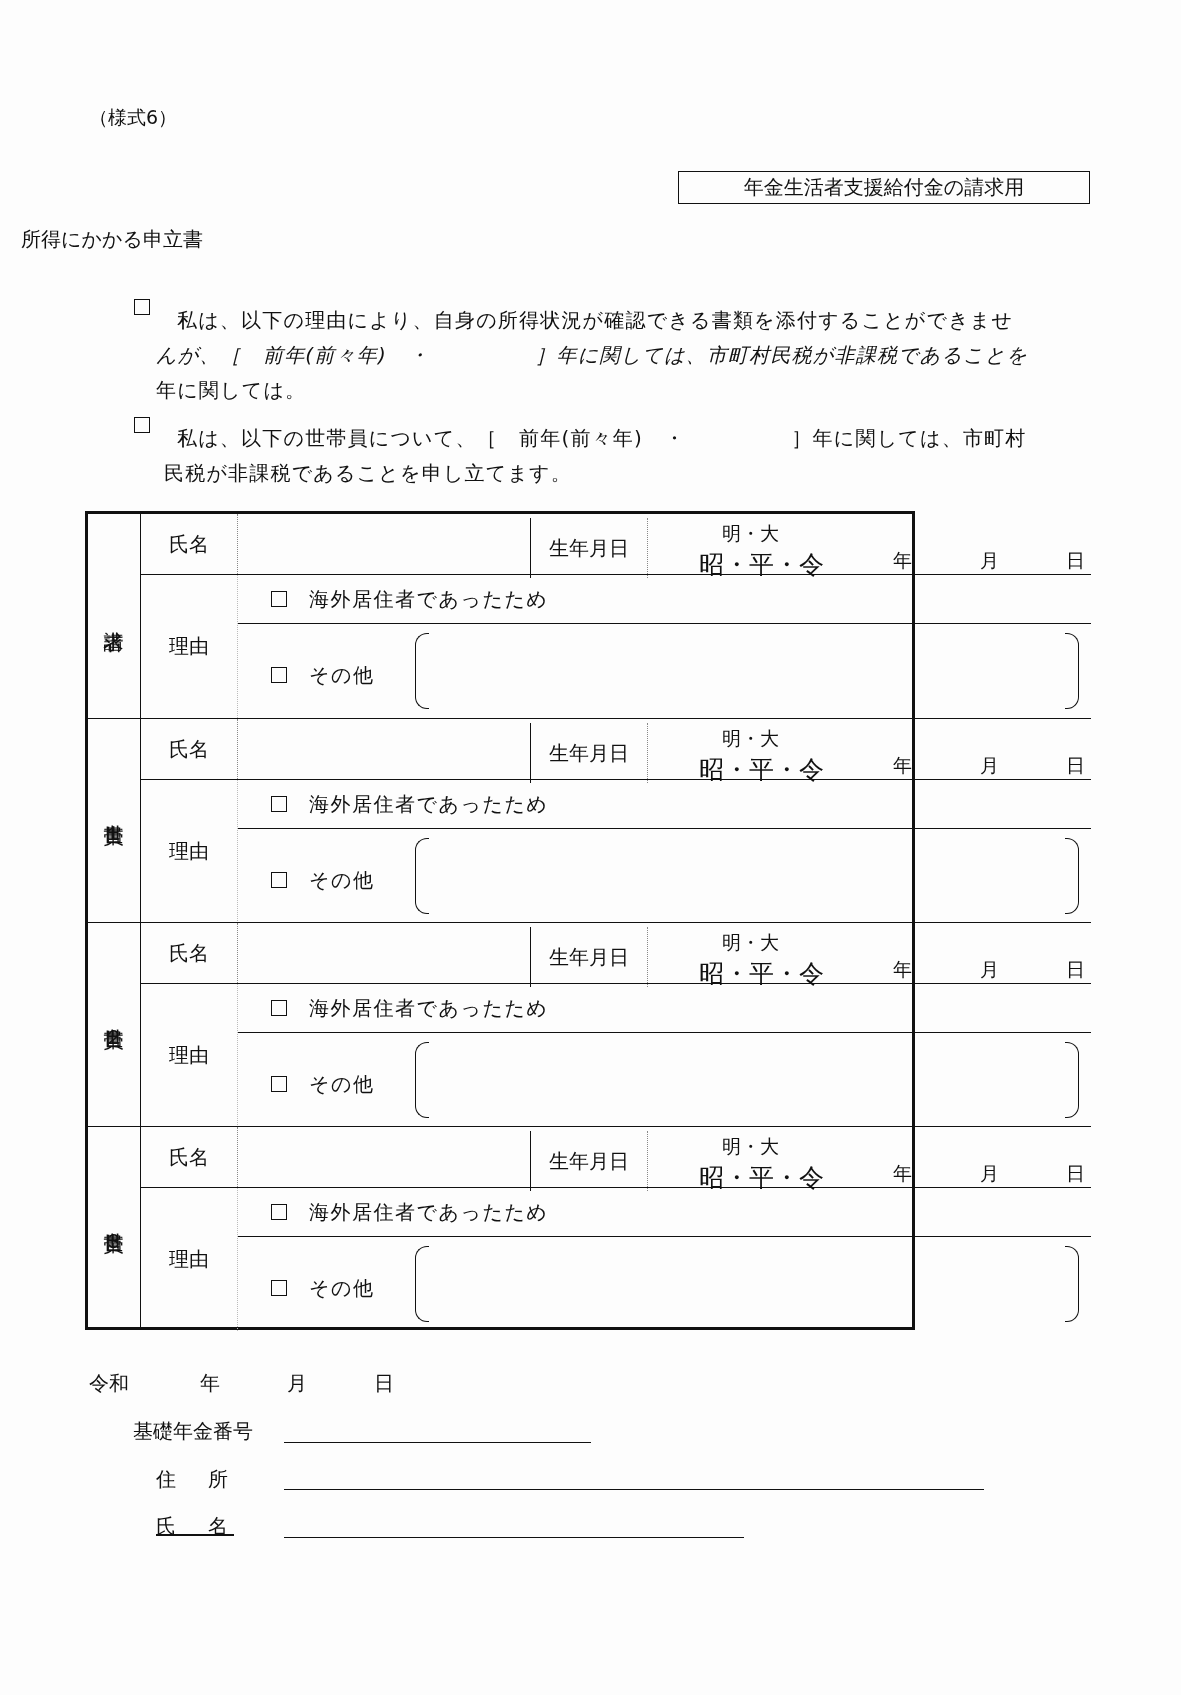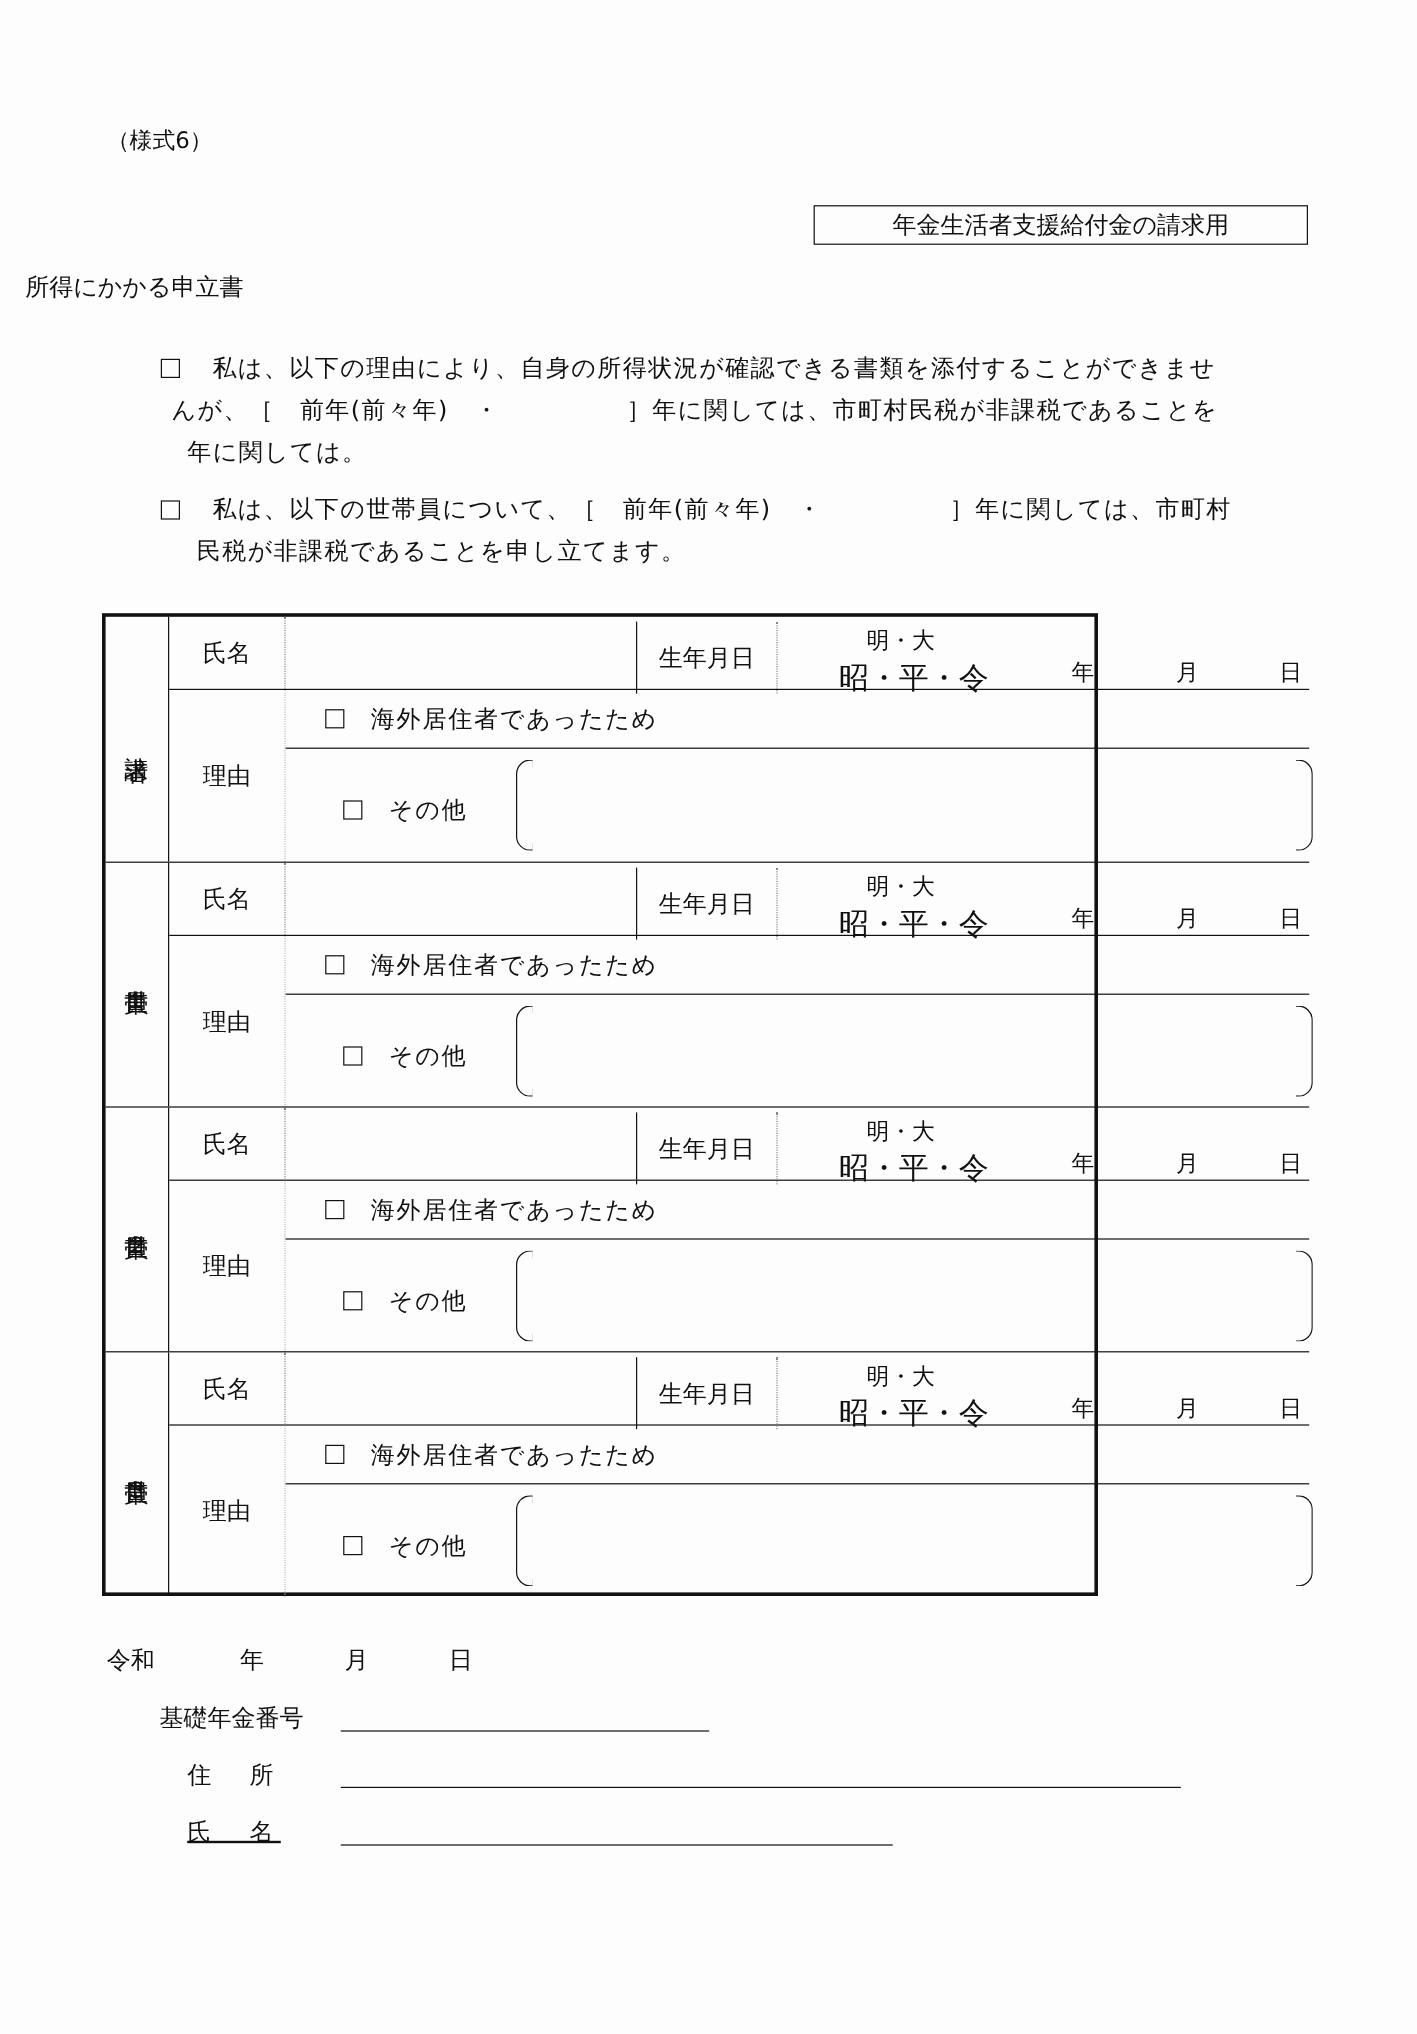--- a/index.html
+++ b/index.html
@@ -4,21 +4,21 @@
 <style>
   html, body { margin:0; padding:0; }
   body { width:1181px; height:1695px; background:#fdfdfd; position:relative; overflow:hidden;
          font-family:"DejaVu Sans", "Liberation Sans", sans-serif; color:#111; }
   .abs { position:absolute; }
   .t { font-size:20px; white-space:nowrap; line-height:1; }
   #form-no { left:89px; top:108px; font-size:19px; }
   #purpose-box { left:678px; top:171px; width:412px; height:33px; border:1px solid #111; box-sizing:border-box;
                  display:flex; align-items:center; justify-content:center; font-size:20px; }
   #doc-title { left:0; width:1181px; top:229px; text-align:left; font-size:20px;padding-left:21px; }
-  .para-line { font-size:20px; letter-spacing:1.2px; }
+  .para-line { font-size:20px; letter-spacing:1.2px;margin-top:14px; }
   .cb { display:inline-block; width:16px; height:16px; border:1.5px solid #111; box-sizing:border-box; vertical-align:-1px; }
   #table { left:85px; top:511px; width:830px; height:819px; border:3px solid #111; box-sizing:border-box; }
   .section { position:absolute; left:0; width:1003px; height:204px; border-top:1.5px solid #111; box-sizing:border-box; }
   .section.first { border-top:none; }
   .vlabel { position:absolute; left:0; top:0; width:53px; height:100%; border-right:1.5px solid #111; box-sizing:border-box;
             display:flex; align-items:center; justify-content:center; }
   .vtext { writing-mode:vertical-rl; font-size:20px; letter-spacing:1px; line-height:1; }
   .name-row { position:absolute; left:53px; top:0; width:950px; height:61px; border-bottom:1.5px solid #111; box-sizing:border-box; }
   .lbl-cell { position:absolute; left:0; top:0; width:97px; height:100%; border-right:1px dotted #888; box-sizing:border-box;
               display:flex; align-items:center; justify-content:center; font-size:20px; }
@@ -26,39 +26,39 @@
              box-sizing:border-box; display:flex; align-items:center; justify-content:center; font-size:20px; }
   .era1 { position:absolute; left:581px; top:7px; font-size:19px; }
   .era2 { position:absolute; left:558px; top:34px; font-size:25px; }
   .dob-y { position:absolute; left:752px; top:34px; font-size:19px; }
   .dob-m { position:absolute; left:839px; top:34px; font-size:19px; }
   .dob-d { position:absolute; left:925px; top:34px; font-size:19px; }
   .reason-lbl { position:absolute; left:53px; top:61px; width:97px; height:143px; border-right:1px dotted #bbb; box-sizing:border-box;
                 display:flex; align-items:center; justify-content:center; font-size:20px; }
   .overseas-row { position:absolute; left:150px; top:61px; width:853px; height:49px; border-bottom:1.5px solid #111; box-sizing:border-box;
                   display:flex; align-items:center; padding-left:33px; font-size:20px; letter-spacing:1.5px; }
-  .other-row { position:absolute; left:165px; top:110px; width:853px; height:94px; }
+  .other-row { position:absolute; left:150px; top:110px; width:853px; height:94px; }
   .other-cb { position:absolute; left:33px; top:38px; font-size:20px; letter-spacing:1.5px; }
   .bracket { position:absolute; left:177px; top:9px; width:664px; height:76px; }
   .bracket .l { position:absolute; left:0; top:0; width:14px; height:100%; border:1.3px solid #111; border-right:none; border-radius:12px 0 0 12px; box-sizing:border-box; }
   .bracket .r { position:absolute; right:0; top:0; width:14px; height:100%; border:1.3px solid #111; border-left:none; border-radius:0 12px 12px 0; box-sizing:border-box; }
   .sig-line { position:absolute; height:0; border-bottom:1.5px solid #111; }
 </style>
 </head>
 <body>
 
 <div class="abs t" id="form-no">（様式6）</div>
 <div class="abs" id="purpose-box">
     <span>年金生活者支援給付金の請求用</span>
   </div>
 <div class="abs t" id="doc-title">所得にかかる申立書</div>
 
 <div class="abs t" style="left:134px;top:297px;"><span class="cb"></span></div>
 <div class="abs t para-line" style="left:177px;top:296px;">私は、以下の理由により、自身の所得状況が確認できる書類を添付することができませ</div>
-<div class="abs t para-line" style="left:143px;top:331px;">んが、［　前年(前々年)　・　　　　　］年に関しては、市町村民税が非課税であることを</div>
+<div class="abs t para-line" style="left:156px;top:331px;font-style:italic;">んが、［　前年(前々年)　・　　　　　］年に関しては、市町村民税が非課税であることを</div>
 <div class="abs t para-line" style="left:156px;top:366px;">年に関しては。</div>
 
 <div class="abs t" style="left:134px;top:415px;"><span class="cb"></span></div>
 <div class="abs t para-line" style="left:177px;top:414px;">私は、以下の世帯員について、［　前年(前々年)　・　　　　　］年に関しては、市町村</div>
 <div class="abs t para-line" style="left:164px;top:449px;">民税が非課税であることを申し立てます。</div>
 
 <div class="abs" id="table">
 
   <div class="section first" style="top:0;">
     <div class="vlabel">

